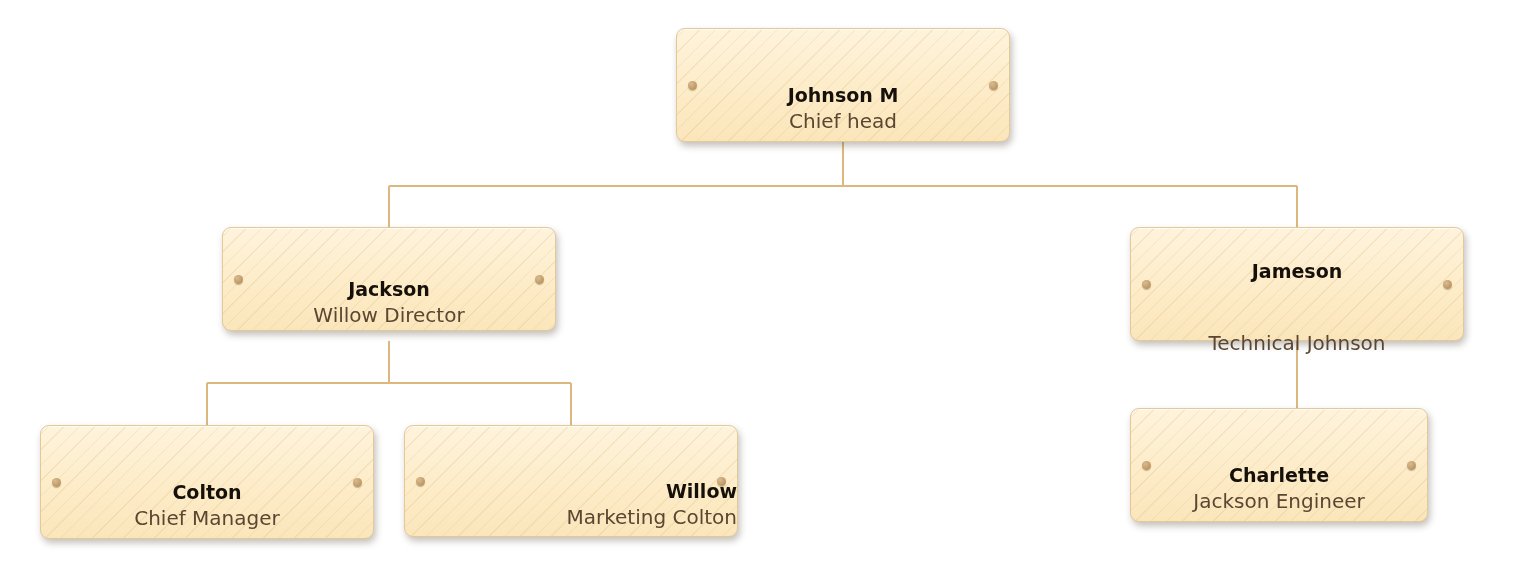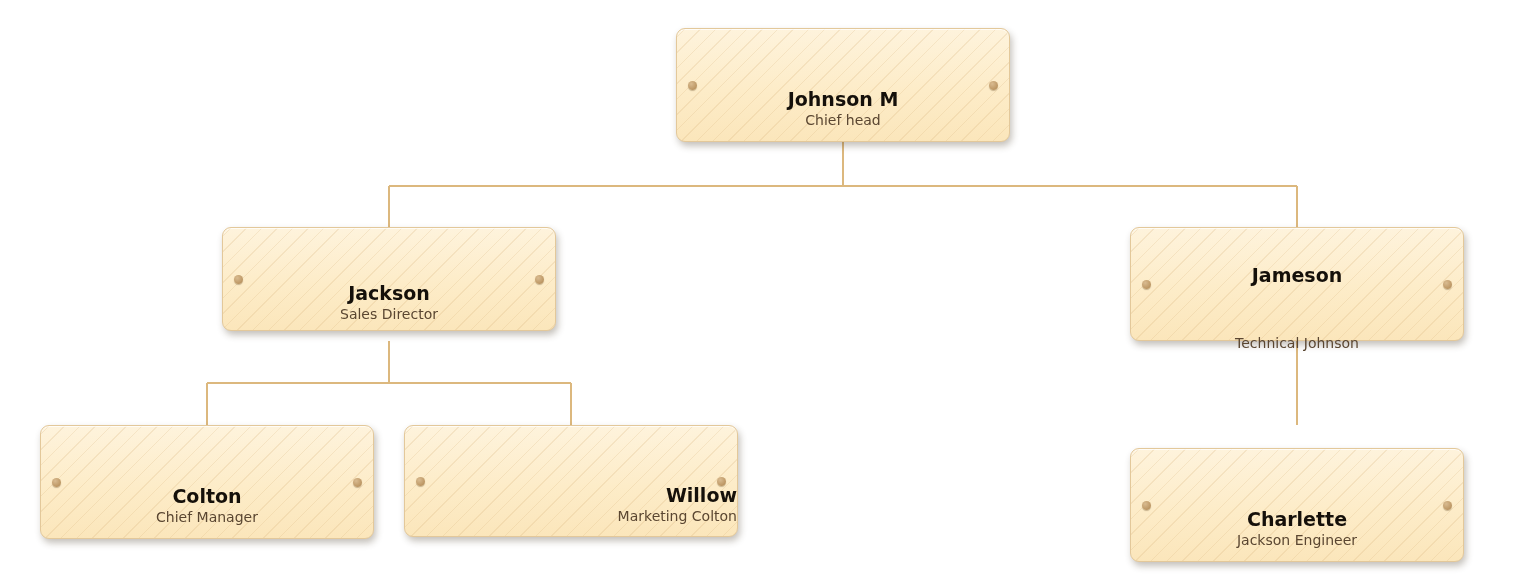--- a/index.html
+++ b/index.html
@@ -78,21 +78,21 @@
   .node-name {
     font-size: 19px;
     font-weight: bold;
     color: #15100a;
     line-height: 1.18;
     text-align: center;
     white-space: nowrap;
     margin-top: 48px;
   }
   .node-title {
-    font-size: 14px;
+    font-size: 20px;
     font-weight: normal;
     color: #5a4631;
     line-height: 1.25;
     text-align: center;
     white-space: nowrap;
     margin-top: 2px;
   }
 </style>
 </head>
 <body>
@@ -115,41 +115,41 @@
       <div class="node-card" style="left: 676px; top: 28px; width: 334px; height: 114px;">
         <span class="rivet left"></span>
         <span class="rivet right"></span>
         <div class="node-name">Johnson M</div>
         <div class="node-title">Chief head</div>
       </div>
       <div class="node-card" style="left: 222px; top: 227px; width: 334px; height: 104px;">
         <span class="rivet left"></span>
         <span class="rivet right"></span>
         <div class="node-name">Jackson</div>
-        <div class="node-title">Sales Director</div>
+        <div class="node-title">Willow Director</div>
       </div>
       <div class="node-card" style="left: 1130px; top: 227px; width: 334px; height: 114px; gap: 47px;">
         <span class="rivet left"></span>
         <span class="rivet right"></span>
         <div class="node-name">Jameson</div>
         <div class="node-title">Technical Johnson</div>
       </div>
       <div class="node-card" style="left: 40px; top: 425px; width: 334px; height: 114px;">
         <span class="rivet left"></span>
         <span class="rivet right"></span>
         <div class="node-name">Colton</div>
         <div class="node-title">Chief Manager</div>
       </div>
       <div class="node-card" style="left: 404px; top: 425px; width: 334px; height: 112px; align-items: flex-end;">
         <span class="rivet left"></span>
         <span class="rivet right"></span>
         <div class="node-name">Willow</div>
         <div class="node-title">Marketing Colton</div>
       </div>
-      <div class="node-card" style="left: 1130px; top: 448px; width: 334px; height: 114px;">
+      <div class="node-card" style="left: 1130px; top: 408px; width: 298px; height: 114px;">
         <span class="rivet left"></span>
         <span class="rivet right"></span>
         <div class="node-name">Charlette</div>
         <div class="node-title">Jackson Engineer</div>
       </div>
     </div>
 
 </div>
 
 </body></html>

